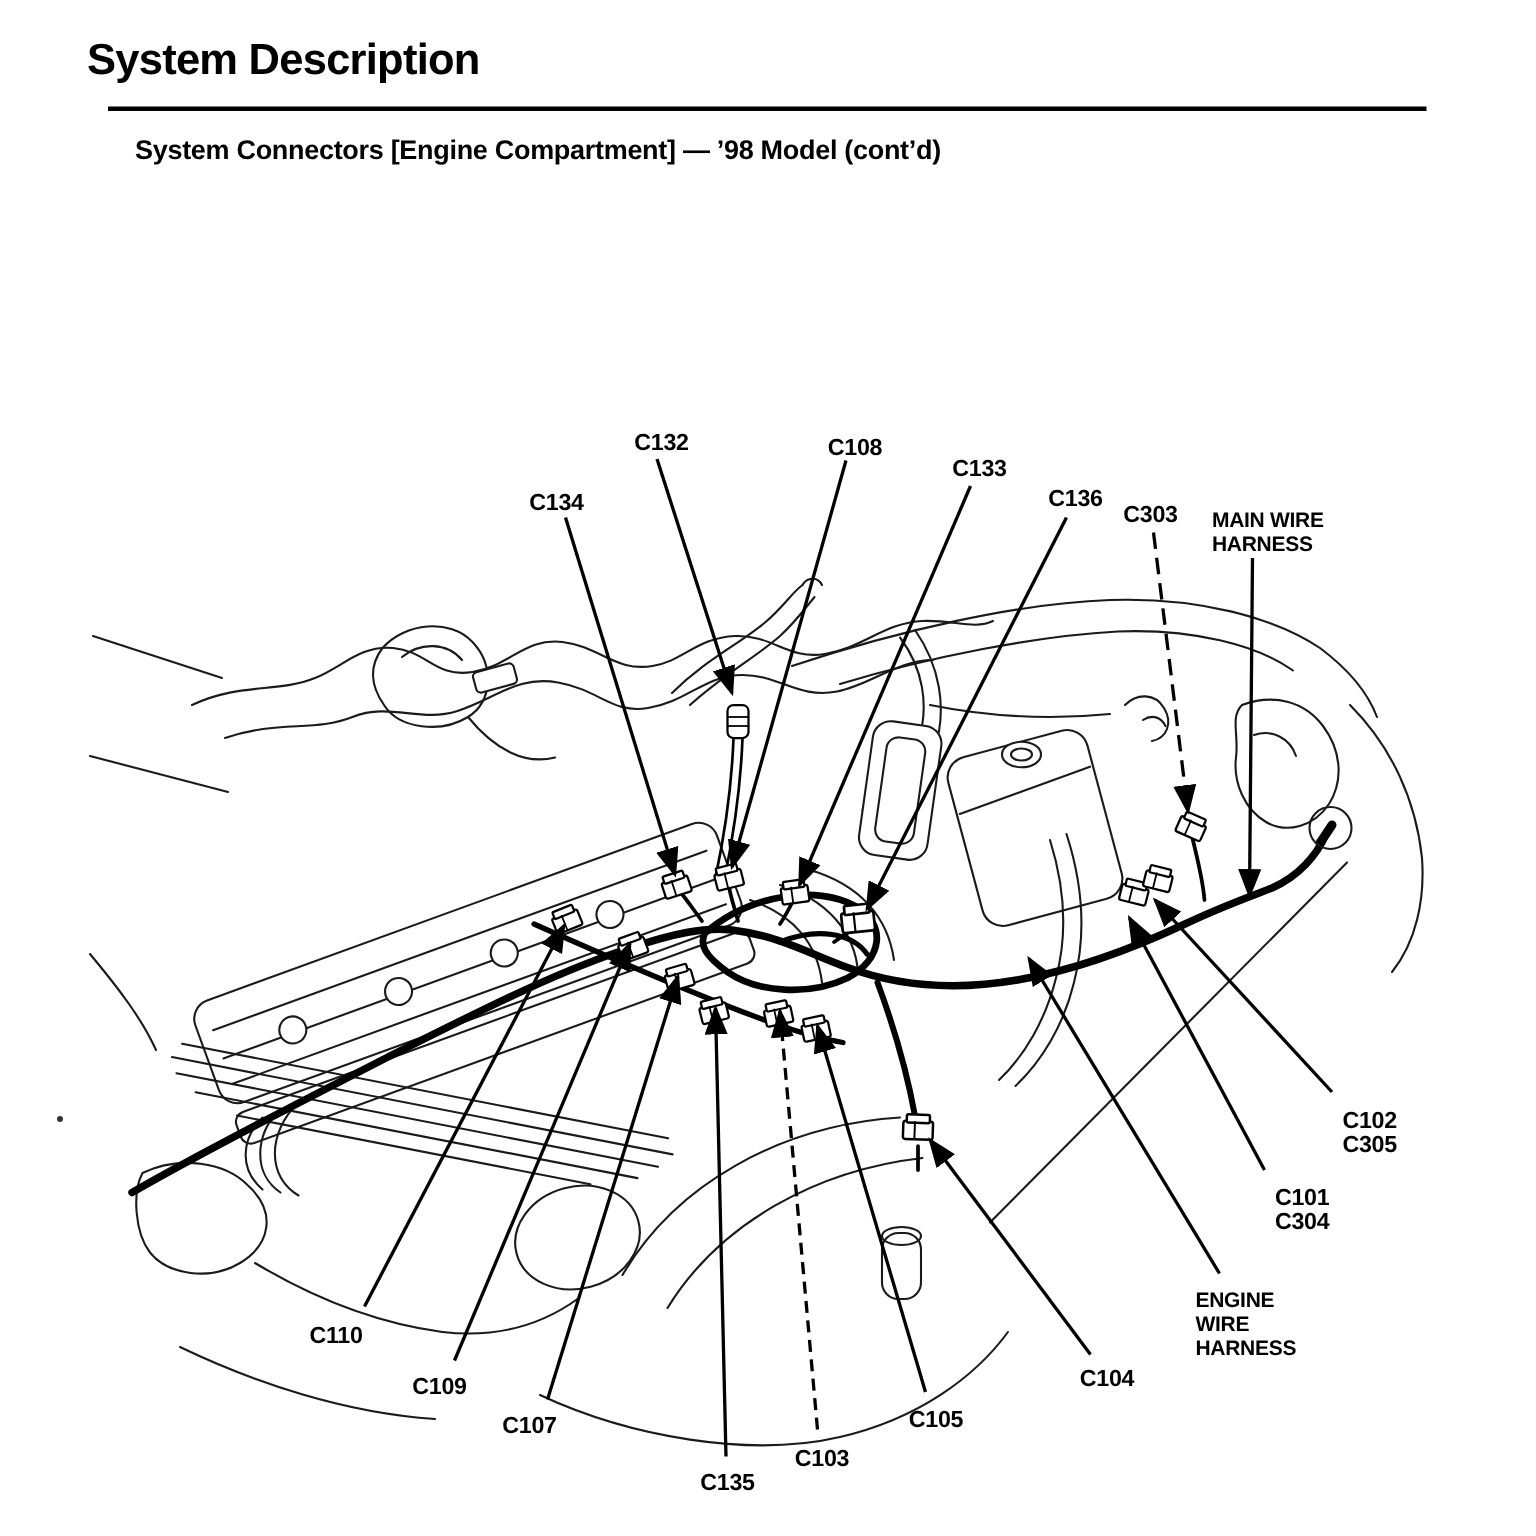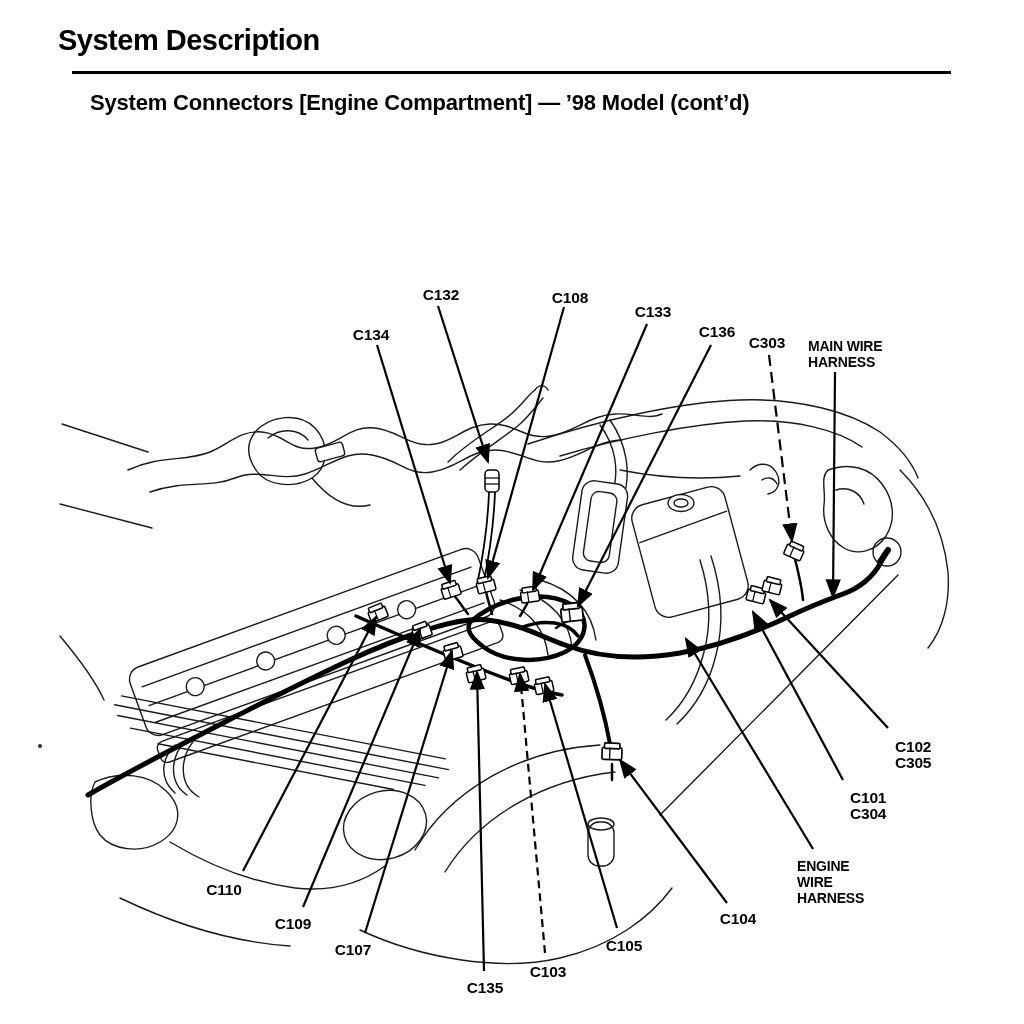--- a/index.html
+++ b/index.html
@@ -1,21 +1,21 @@
 <!DOCTYPE html>
 <html><head>
 <meta charset="utf-8">
 <style>
   html,body{margin:0;padding:0;background:#ffffff;}
   .page{position:relative;width:1024px;height:1024px;background:#fff;overflow:hidden;
         font-family:"Liberation Sans",sans-serif;color:#000;}
   .title{position:absolute;left:58px;top:24px;margin:0;font-size:29px;font-weight:700;
          letter-spacing:-0.5px;}
   .rule{position:absolute;left:72px;top:71px;width:879px;height:3px;background:#000;}
-  .subtitle{position:absolute;left:90px;top:90px;margin:0;font-size:22px;font-weight:700;
+  .subtitle{position:absolute;left:90px;top:90px;margin:0;font-size:18px;font-weight:700;
             letter-spacing:-0.2px;}
   svg{position:absolute;left:0;top:0;}
   .art{stroke:#1a1a1a;stroke-width:1.4;fill:none;stroke-linecap:round;stroke-linejoin:round;}
   .artf{stroke:#1a1a1a;stroke-width:1.4;fill:#fff;stroke-linejoin:round;}
   .harn{stroke:#000;fill:none;stroke-linecap:round;stroke-linejoin:round;}
   .lead{stroke:#000;stroke-width:2.2;fill:none;}
   .conn rect{fill:#fff;stroke:#000;stroke-width:1.5;}
   .conn line{stroke:#000;stroke-width:1.2;}
   .lbl{font:700 15.5px "Liberation Sans",sans-serif;fill:#000;letter-spacing:-0.2px;}
   .lbl2{font:700 14px "Liberation Sans",sans-serif;fill:#000;letter-spacing:-0.2px;}

